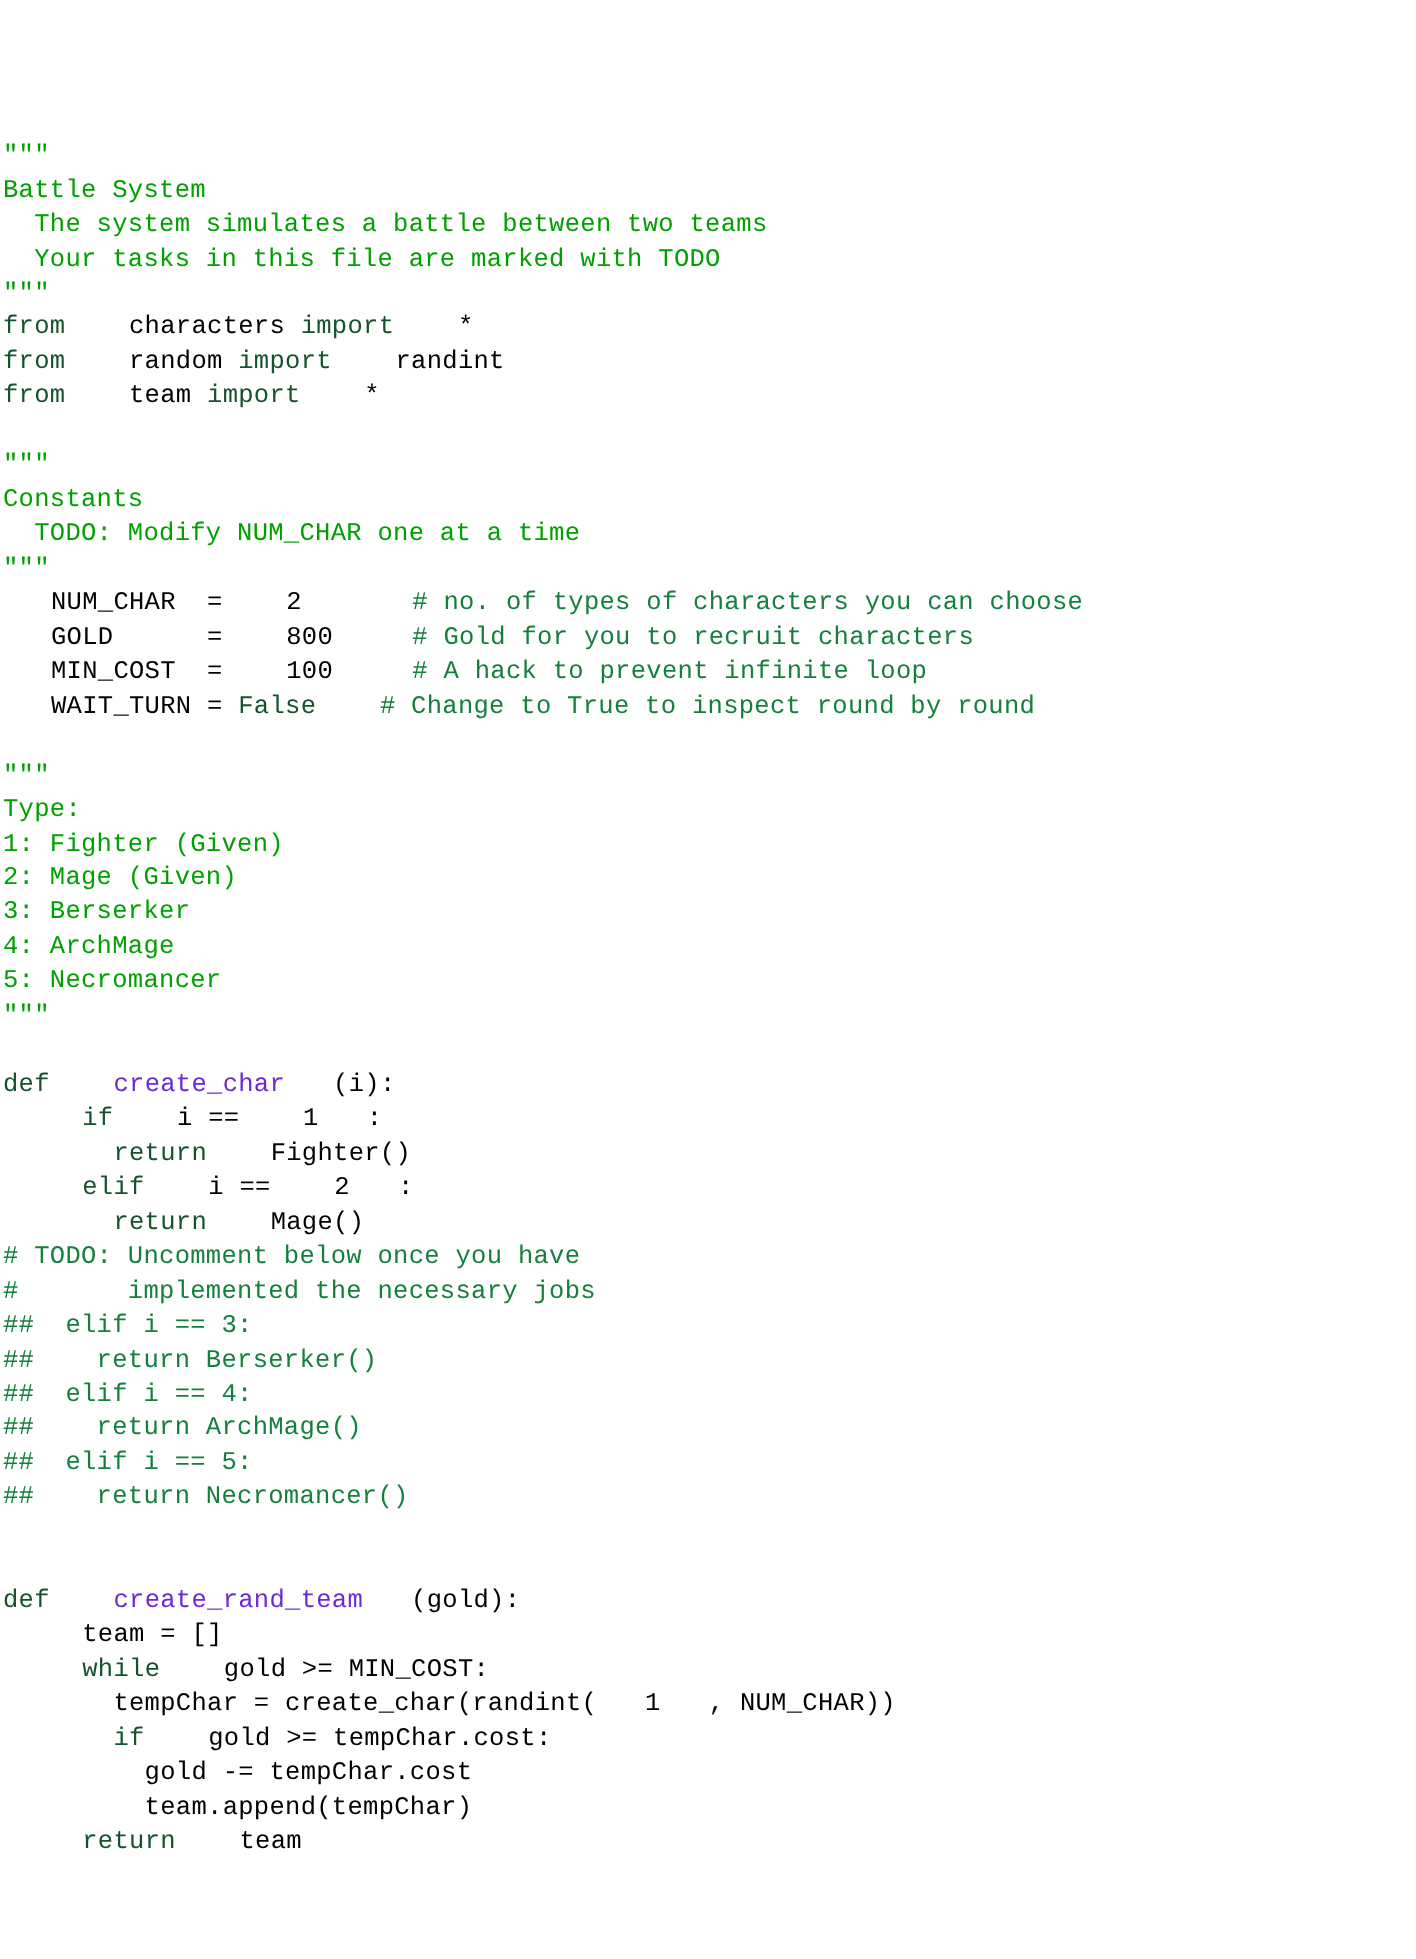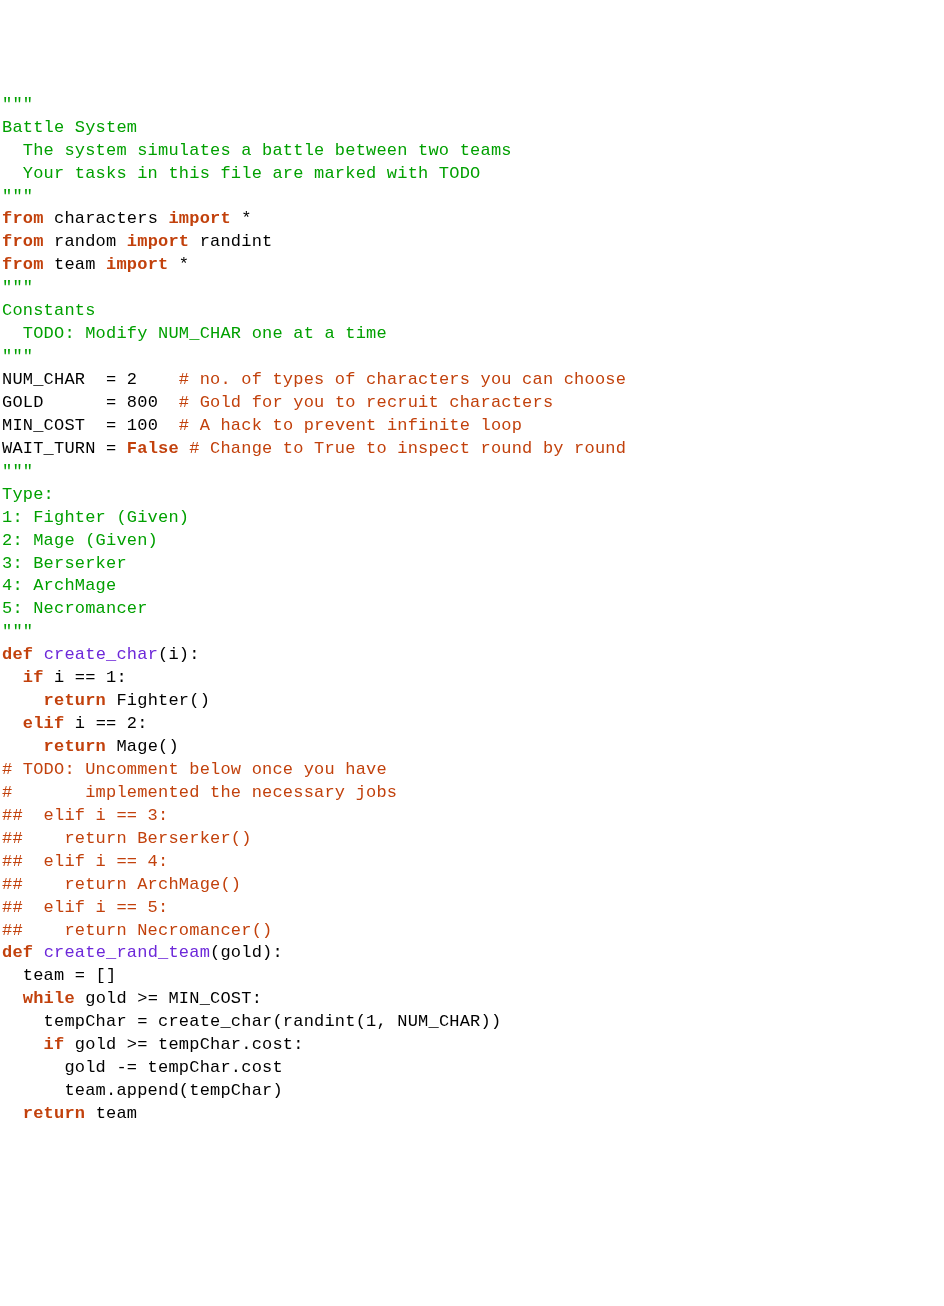--- a/index.html
+++ b/index.html
@@ -6,24 +6,24 @@
       font-family: "SF Mono", "Menlo", "Consolas", "Courier New", monospace;
       font-size: 17px;
       line-height: 1.35;
       background: #fff;
       margin: 0;
       padding: 2px;
       white-space: pre;
       letter-spacing: 0.2px;
     }
     .green { color: #00a000; }
-    .orange { color: #c2410c; font-weight: bold; }
-    .red { color: #c2410c; }
+    .orange { color: #14532d; }
+    .red { color: #15803d; }
     .blue { color: #6d28d9; }
-    .default { color: #000; }
+    .default { color: #000; margin-left: 32px; }
   </style>
 </head>
 <body>
 
 
 
 <div id="code-container"><div><span class="green">"""</span></div><div><span class="green">Battle System</span></div><div><span class="green">  The system simulates a battle between two teams</span></div><div><span class="green">  Your tasks in this file are marked with TODO</span></div><div><span class="green">"""</span></div><div><span class="orange">from</span><span class="default"> characters </span><span class="orange">import</span><span class="default"> *</span></div><div><span class="orange">from</span><span class="default"> random </span><span class="orange">import</span><span class="default"> randint</span></div><div><span class="orange">from</span><span class="default"> team </span><span class="orange">import</span><span class="default"> *</span></div><div><span class="default"></span></div><div><span class="green">"""</span></div><div><span class="green">Constants</span></div><div><span class="green">  TODO: Modify NUM_CHAR one at a time</span></div><div><span class="green">"""</span></div><div><span class="default">NUM_CHAR  = </span><span class="default">2</span><span class="default">    </span><span class="red"># no. of types of characters you can choose</span></div><div><span class="default">GOLD      = </span><span class="default">800</span><span class="default">  </span><span class="red"># Gold for you to recruit characters</span></div><div><span class="default">MIN_COST  = </span><span class="default">100</span><span class="default">  </span><span class="red"># A hack to prevent infinite loop</span></div><div><span class="default">WAIT_TURN = </span><span class="orange">False</span><span class="default"> </span><span class="red"># Change to True to inspect round by round</span></div><div><span class="default"></span></div><div><span class="green">"""</span></div><div><span class="green">Type:</span></div><div><span class="green">1: Fighter (Given)</span></div><div><span class="green">2: Mage (Given)</span></div><div><span class="green">3: Berserker</span></div><div><span class="green">4: ArchMage</span></div><div><span class="green">5: Necromancer</span></div><div><span class="green">"""</span></div><div><span class="default"></span></div><div><span class="orange">def</span><span class="default"> </span><span class="blue">create_char</span><span class="default">(i):</span></div><div><span class="default">  </span><span class="orange">if</span><span class="default"> i == </span><span class="default">1</span><span class="default">:</span></div><div><span class="default">    </span><span class="orange">return</span><span class="default"> Fighter()</span></div><div><span class="default">  </span><span class="orange">elif</span><span class="default"> i == </span><span class="default">2</span><span class="default">:</span></div><div><span class="default">    </span><span class="orange">return</span><span class="default"> Mage()</span></div><div><span class="red"># TODO: Uncomment below once you have</span></div><div><span class="red">#       implemented the necessary jobs</span></div><div><span class="red">##  elif i == 3:</span></div><div><span class="red">##    return Berserker()</span></div><div><span class="red">##  elif i == 4:</span></div><div><span class="red">##    return ArchMage()</span></div><div><span class="red">##  elif i == 5:</span></div><div><span class="red">##    return Necromancer()</span></div><div><span class="default"></span></div><div><span class="default"></span></div><div><span class="orange">def</span><span class="default"> </span><span class="blue">create_rand_team</span><span class="default">(gold):</span></div><div><span class="default">  team = []</span></div><div><span class="default">  </span><span class="orange">while</span><span class="default"> gold &gt;= MIN_COST:</span></div><div><span class="default">    tempChar = create_char(randint(</span><span class="default">1</span><span class="default">, NUM_CHAR))</span></div><div><span class="default">    </span><span class="orange">if</span><span class="default"> gold &gt;= tempChar.cost:</span></div><div><span class="default">      gold -= tempChar.cost</span></div><div><span class="default">      team.append(tempChar)</span></div><div><span class="default">  </span><span class="orange">return</span><span class="default"> team</span></div></div>
 
 
 

